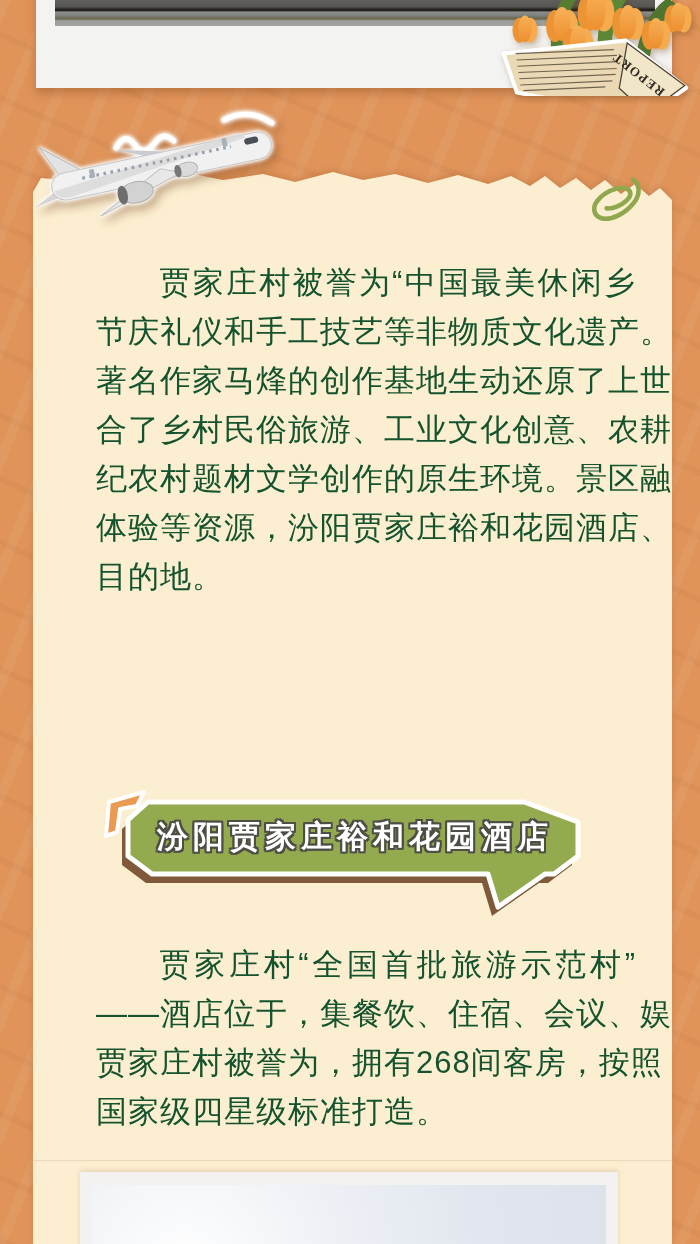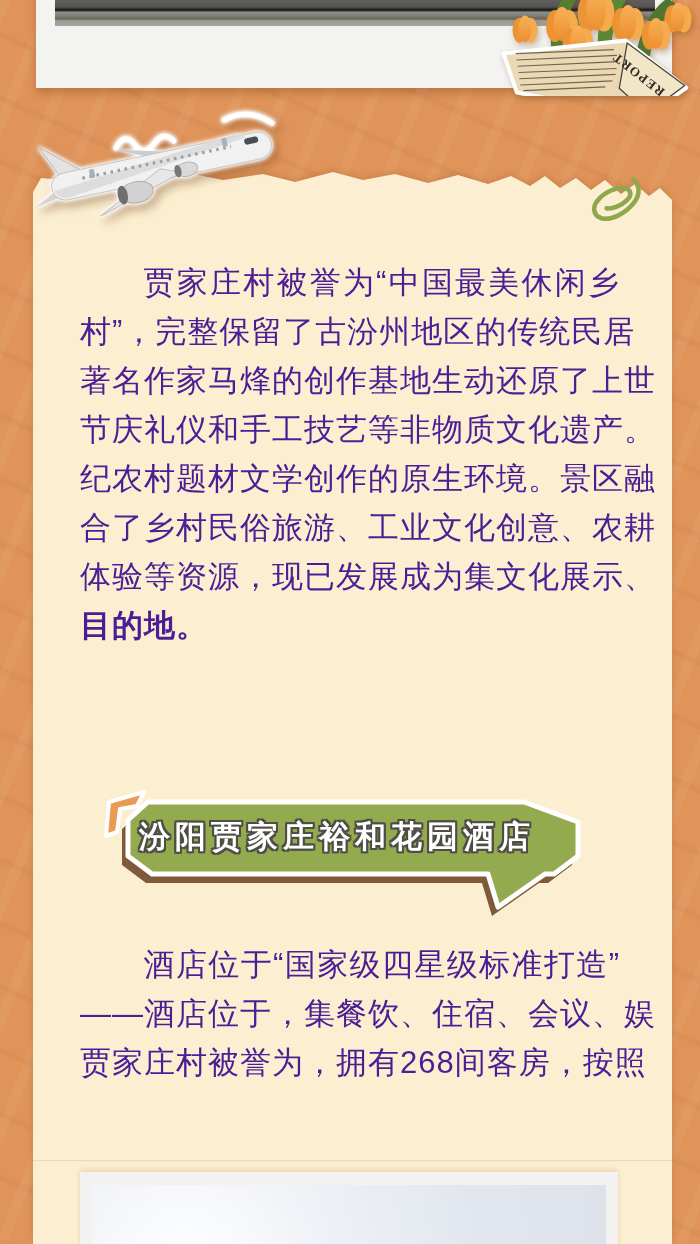--- a/index.html
+++ b/index.html
@@ -53,35 +53,35 @@
   }
 
   
   .airplane{position:absolute;left:28px;top:104px;width:272px;height:112px;z-index:4;
     filter:drop-shadow(0 0 2.5px #fff) drop-shadow(0 0 1.5px #fff) drop-shadow(4px 5px 5px rgba(110,60,20,.4));}
 
   
   .paperclip{position:absolute;left:588px;top:168px;width:58px;height:64px;z-index:4;}
 
   
-  .para{position:absolute;left:80px;width:540px;z-index:3;
-    color:#4c1d95;font-size:31px;line-height:49px;font-weight:500;}
+  .para{position:absolute;left:96px;width:540px;z-index:3;
+    color:#14532d;font-size:31px;line-height:49px;font-weight:500;}
   .para1{top:258px;}
   .para2{top:940px;}
   .line{
     text-align:justify;text-align-last:justify;text-justify:inter-character;
     height:49px;overflow:visible;white-space:nowrap;letter-spacing:1px;
   }
   .line.indent{text-indent:2.05em;}
-  .line.last{text-align-last:left;font-weight:bold;}
+  .line.last{text-align-last:left;}
 
   
   .banner-svg{position:absolute;left:92px;top:780px;width:500px;height:145px;z-index:3;}
   .banner-title{
-    position:absolute;left:114px;top:803px;width:446px;height:68px;z-index:4;
+    position:absolute;left:132px;top:803px;width:446px;height:68px;z-index:4;
     display:flex;align-items:center;justify-content:center;
     font-size:31px;font-weight:bold;color:#ffffff;letter-spacing:5px;white-space:nowrap;
     text-shadow:
       -2px -2px 0 #4e4e46, 2px -2px 0 #4e4e46, -2px 2px 0 #4e4e46, 2px 2px 0 #4e4e46,
       -2px 0 0 #4e4e46, 2px 0 0 #4e4e46, 0 -2px 0 #4e4e46, 0 2px 0 #4e4e46;
   }
 
   
   .photo-card-bottom{
     position:absolute;left:80px;top:1172px;width:538px;height:92px;
@@ -180,42 +180,42 @@
   </svg>
 
   <svg class="paperclip" viewBox="0 0 58 64">
     <g transform="rotate(38 29 32)" fill="none" stroke="#8fa84d" stroke-width="4.6" stroke-linecap="round">
       <path d="M29,6 C38,6 44,13 44,24 C44,38 37,52 28,56 C20,59 14,53 14,45 C14,34 20,22 28,18 C34,15 38,19 37,26 C36,34 31,42 26,45"></path>
     </g>
   </svg>
 
   <div class="para para1">
     <div class="line indent">贾家庄村被誉为“中国最美休闲乡</div>
-    <div class="line">村”，完整保留了古汾州地区的传统民居</div>
+    <div class="line">节庆礼仪和手工技艺等非物质文化遗产。</div>
     <div class="line">著名作家马烽的创作基地生动还原了上世</div>
-    <div class="line">节庆礼仪和手工技艺等非物质文化遗产。</div>
+    <div class="line">合了乡村民俗旅游、工业文化创意、农耕</div>
     <div class="line">纪农村题材文学创作的原生环境。景区融</div>
-    <div class="line">合了乡村民俗旅游、工业文化创意、农耕</div>
-    <div class="line">体验等资源，现已发展成为集文化展示、</div>
+    <div class="line">体验等资源，汾阳贾家庄裕和花园酒店、</div>
     <div class="line last">目的地。</div>
   </div>
 
   <svg class="banner-svg" viewBox="0 0 500 145">
 
     <path d="M56,22 H432 L486,42 V76 L462,94 H453 L406,127 L396,94 H60 L36,76 V40 Z" transform="translate(-6,9)" fill="rgba(104,62,32,.85)"></path>
 
     <path d="M56,22 H432 L486,42 V76 L462,94 H453 L406,127 L396,94 H60 L36,76 V40 Z" fill="#93aa4e" stroke="#ffffff" stroke-width="5" stroke-linejoin="round"></path>
 
     <polygon points="14,56 17,22 52,12 45,26 28,29 25,52" fill="#ea9a52" stroke="#ffffff" stroke-width="4" stroke-linejoin="round"></polygon>
   </svg>
   <div class="banner-title">汾阳贾家庄裕和花园酒店</div>
 
   <div class="para para2">
-    <div class="line indent">酒店位于“国家级四星级标准打造”</div>
+    <div class="line indent">贾家庄村“全国首批旅游示范村”</div>
     <div class="line">——酒店位于，集餐饮、住宿、会议、娱</div>
     <div class="line">贾家庄村被誉为，拥有268间客房，按照</div>
+    <div class="line last">国家级四星级标准打造。</div>
   </div>
 
   <div class="photo-card-bottom">
     <div class="photo-bottom-img"></div>
   </div>
 
 </div>
 
 </body></html>

